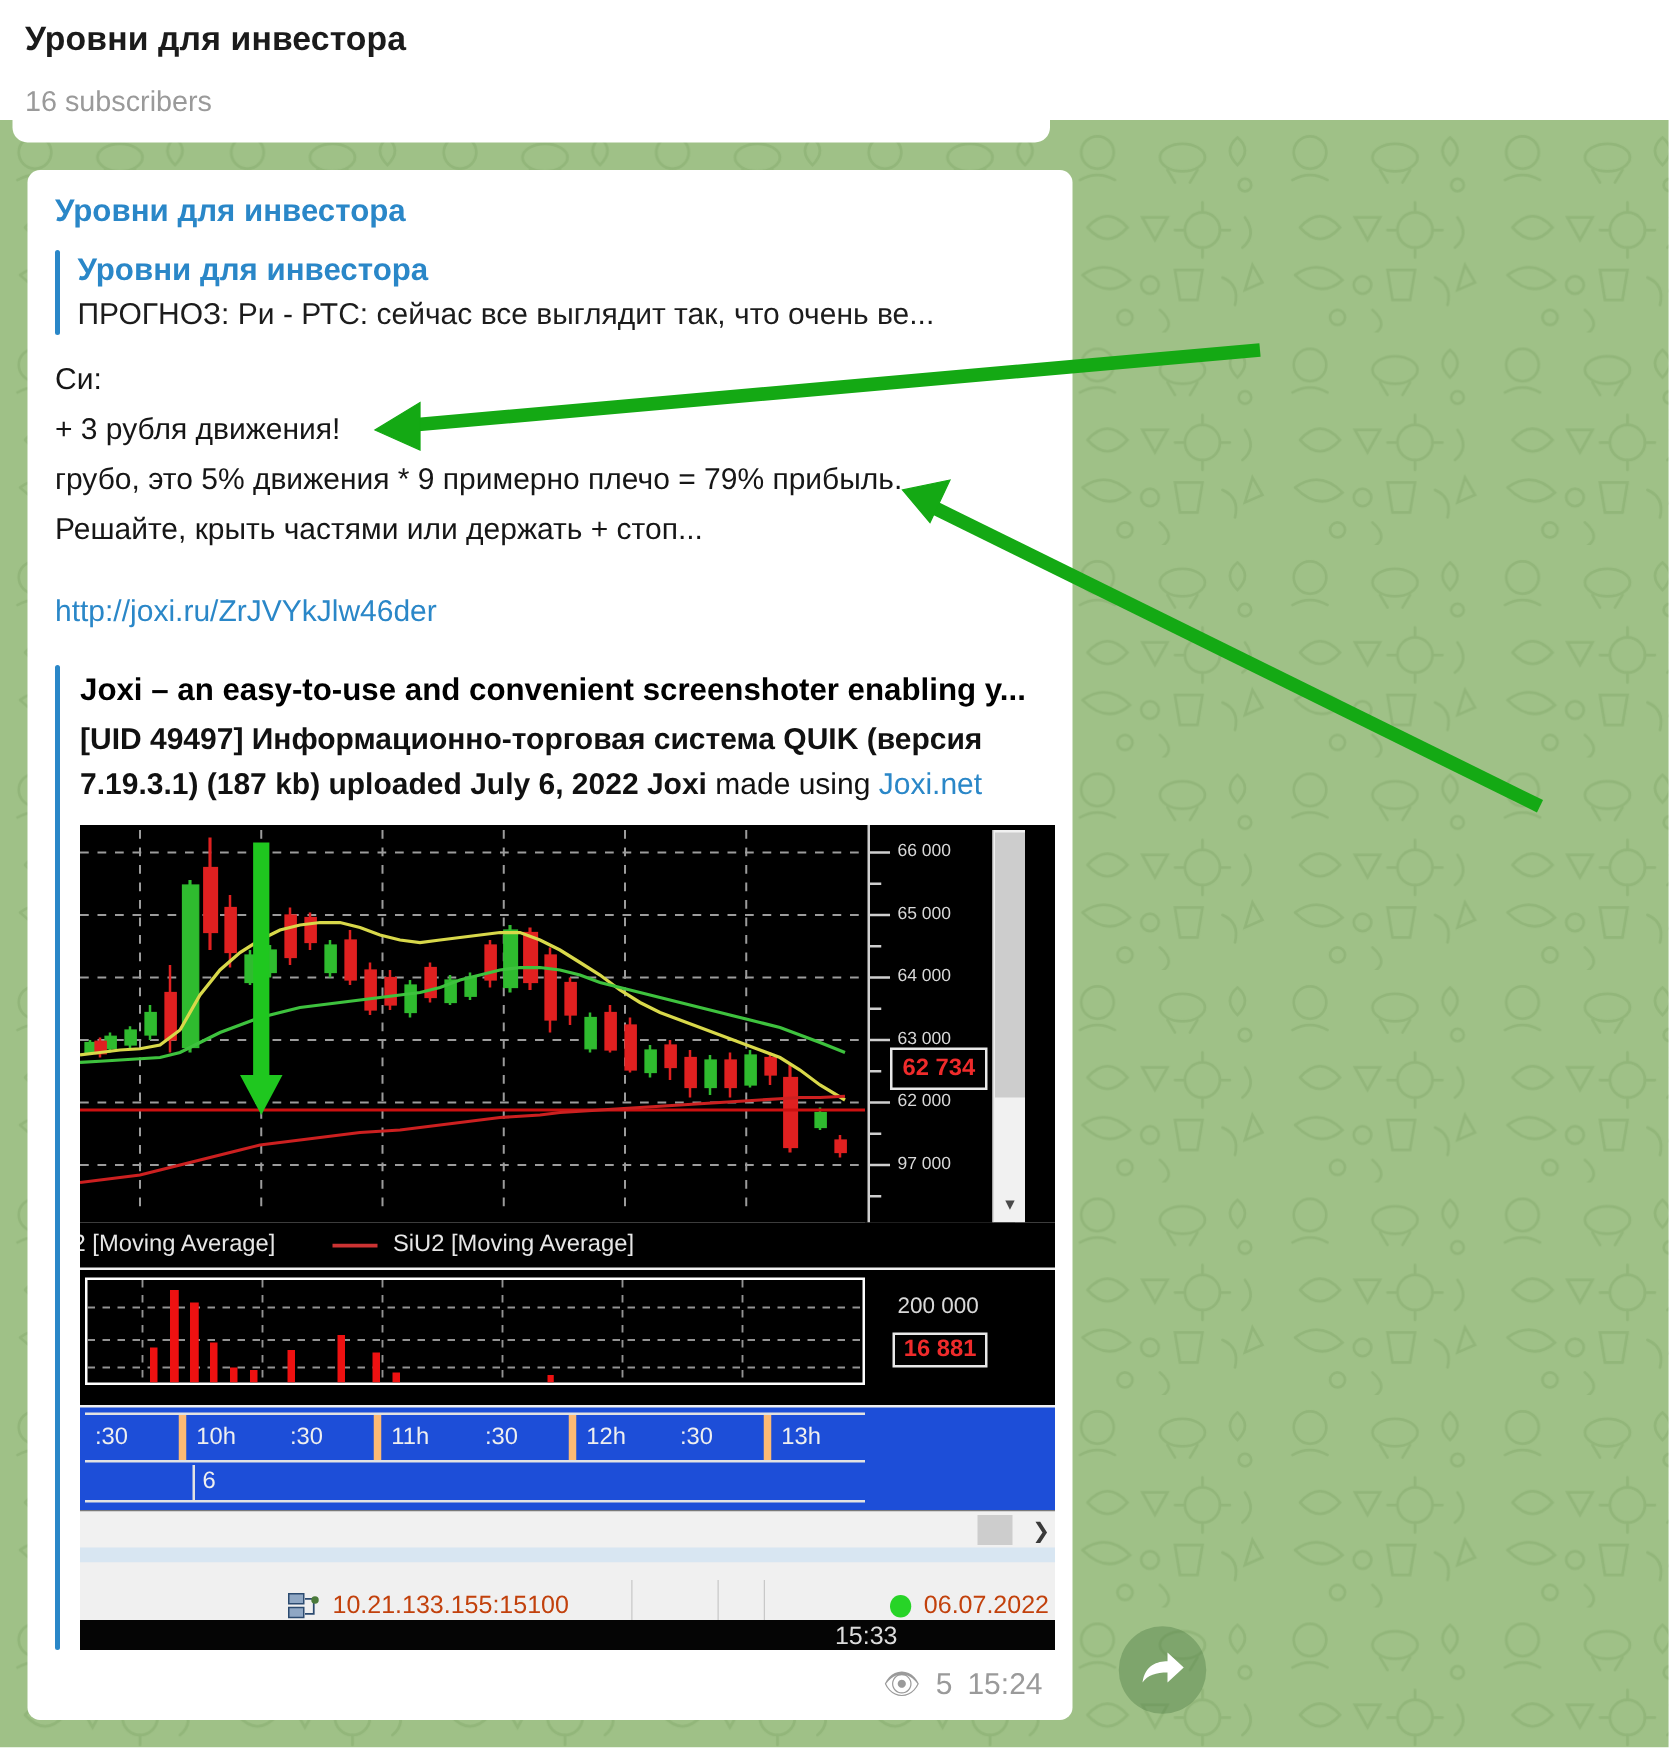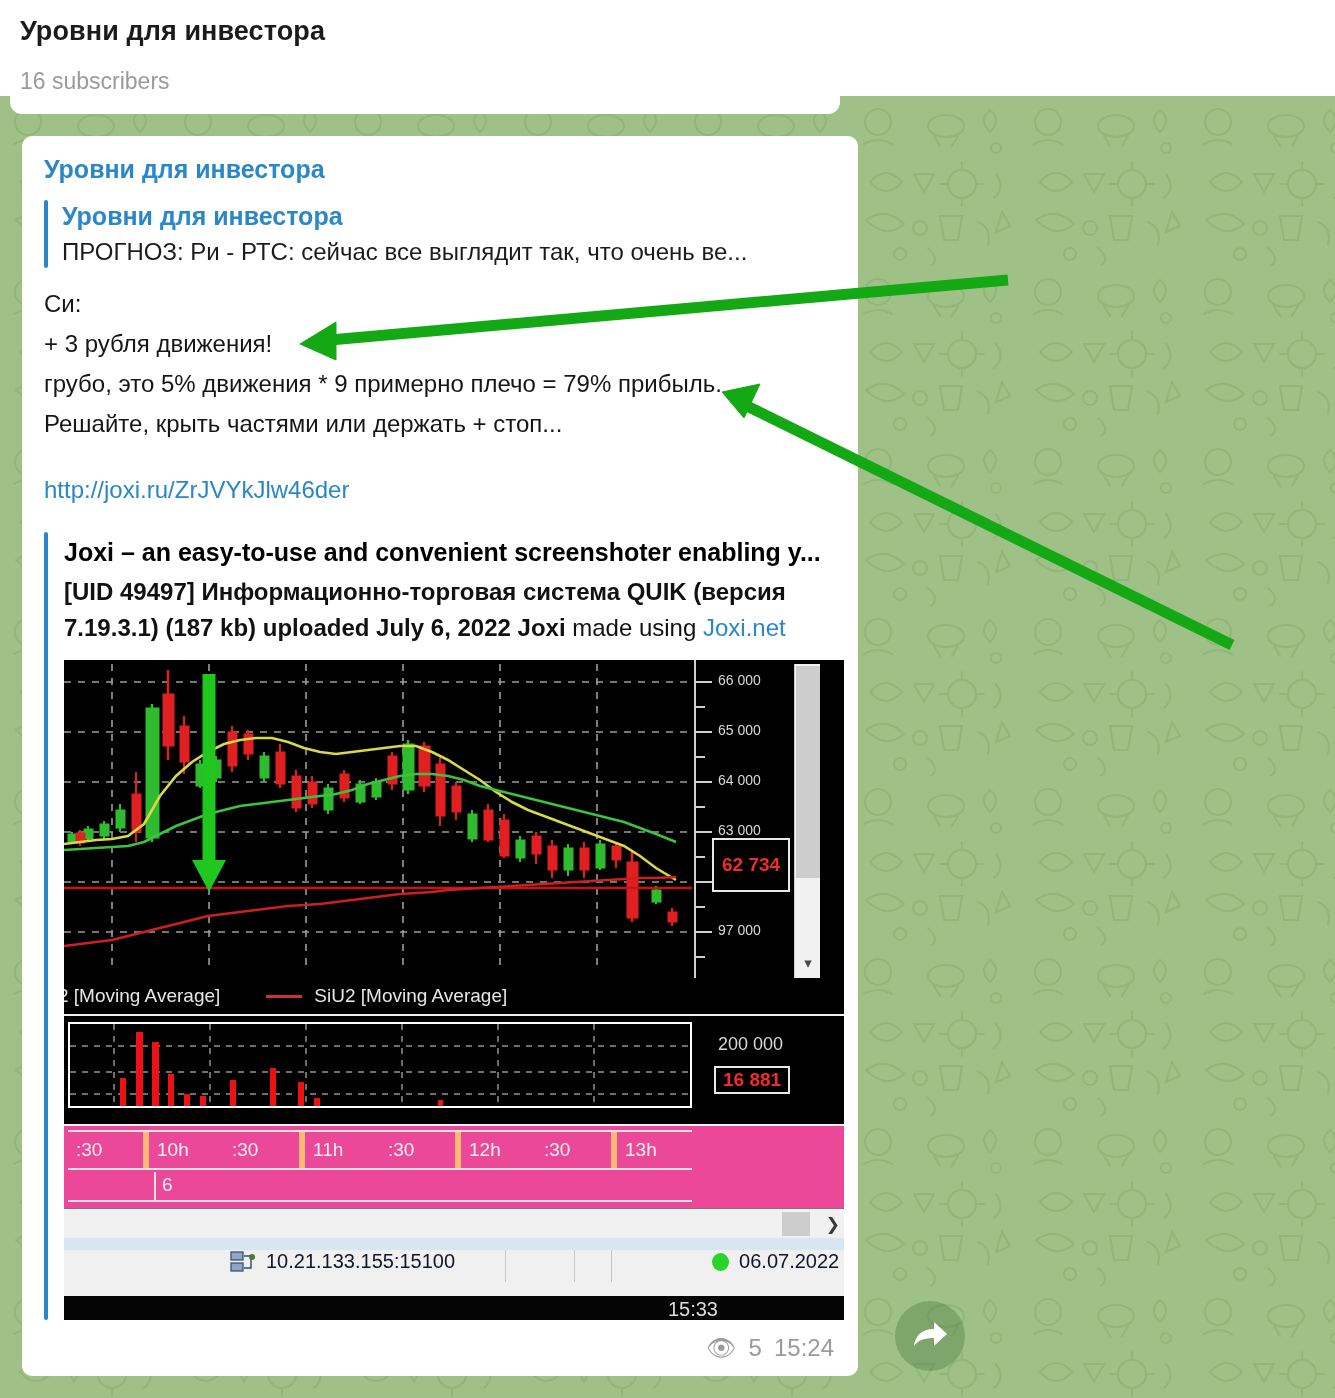--- a/index.html
+++ b/index.html
@@ -152,21 +152,21 @@
   .axis-tick {
     position: absolute; left: 4px; width: 16px; height: 2px; background: #cfcfcf;
   }
   .axis-tick.minor { width: 9px; }
   #price-axis-line {
     position: absolute; left: 2px; top: 0; width: 2px; height: 318px; background: #cfcfcf;
   }
   #last-price-box {
     position: absolute; left: 20px;
     border: 2px solid #e8e8e8; background: #000;
-    padding: 14px 8px; font-size: 19px; color: #ef2b2b; font-weight: bold;
+    padding: 4px 8px; font-size: 19px; color: #ef2b2b; font-weight: bold;
     white-space: nowrap;
   }
 
   
   #legend-strip {
     position: absolute; left: 0; top: 318px;
     width: 780px; height: 36px; background: #000;
     display: flex; align-items: center; padding-left: 0px;
     font-size: 19px; color: #e6e6e6;
   }
@@ -193,21 +193,21 @@
   }
   #vol-last-box {
     position: absolute; left: 22px;
     border: 2px solid #e8e8e8; background: #000;
     padding: 1px 7px; font-size: 19px; color: #ef2b2b; font-weight: bold;
   }
 
   
   #time-axis {
     position: absolute; left: 0; top: 466px;
-    width: 780px; height: 82px; background: #ec4899;
+    width: 780px; height: 82px; background: #1d4ed8;
   }
   #time-row {
     position: absolute; left: 4px; top: 4px;
     width: 624px; height: 40px;
     border-top: 2px solid #e2e2e2; border-bottom: 2px solid #e2e2e2;
     display: flex;
   }
   .time-cell {
     position: relative;
     border-left: 6px solid #fdba74;
@@ -256,22 +256,22 @@
   }
   #hscroll-strip {
     position: absolute; left: 0; top: 578px; width: 780px; height: 12px; background: #d8e6f2;
   }
 
   
   #status-bar {
     position: absolute; left: 0; top: 590px;
     width: 780px; height: 46px;
     background: #f0f0f0;
-    display: flex; align-items: flex-start;
-    font-size: 20px; color: #0f172a;
+    display: flex; align-items: flex-end;
+    font-size: 20px; color: #c2410c;
   }
   .status-sep { width: 1px; height: 32px; background: #c8c8c8; }
   #status-ip { display: flex; align-items: center; gap: 10px; margin-left: 166px; }
   #net-icon { width: 26px; height: 22px; position: relative; }
   #status-date { display: flex; align-items: center; gap: 10px; margin-left: 100px; }
   #green-dot { width: 17px; height: 18px; border-radius: 50% 50% 50% 50%; background: #27d427; }
   #status-tail {
     position: absolute; left: 0; top: 636px; width: 780px; height: 24px; background: #050505;
   }
   #status-tail-time {

